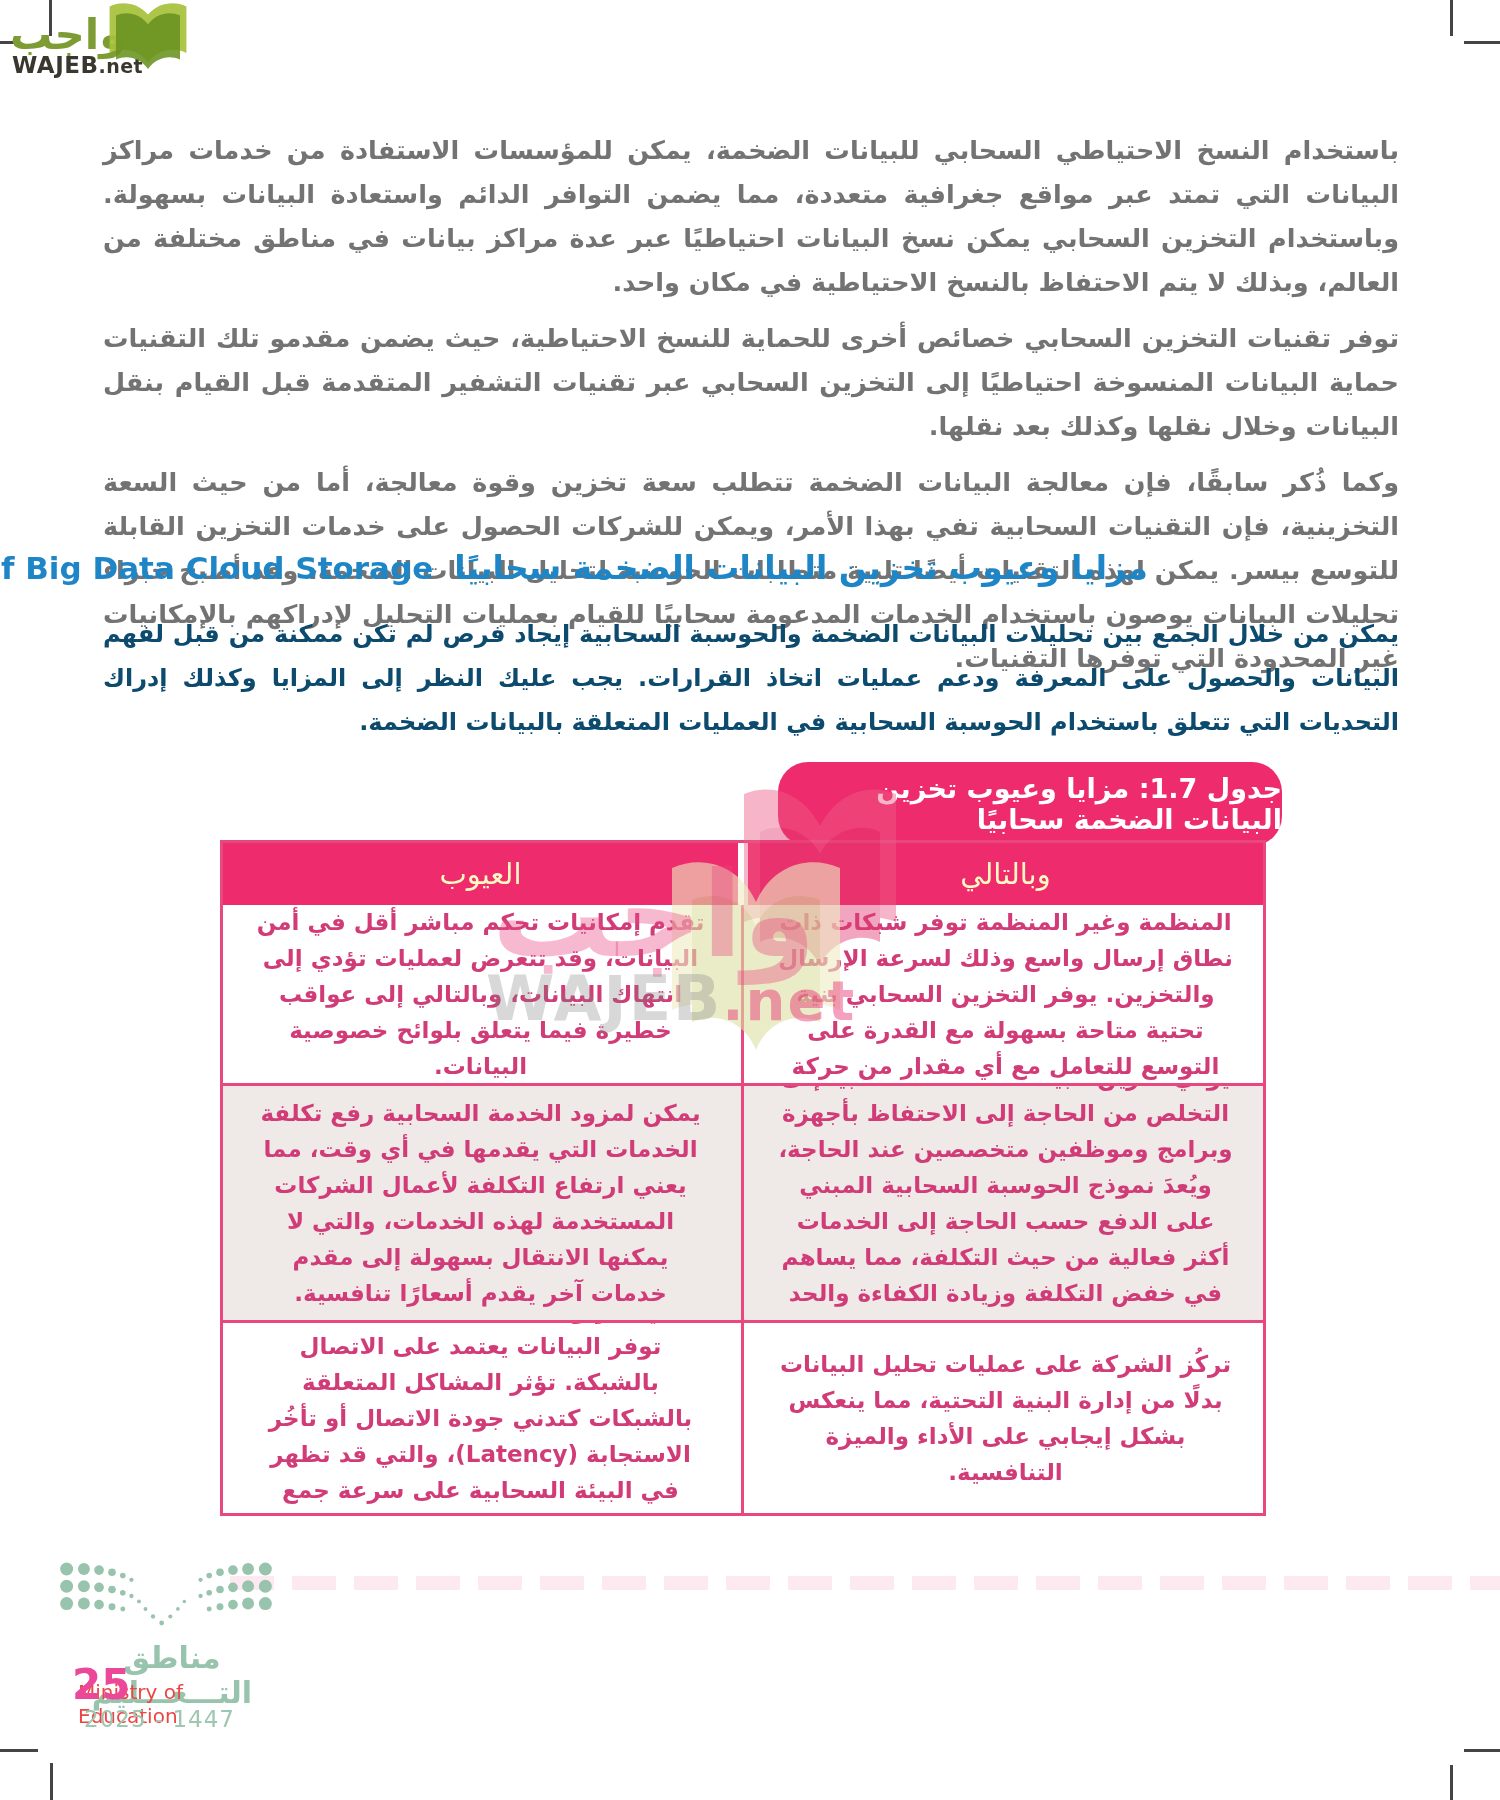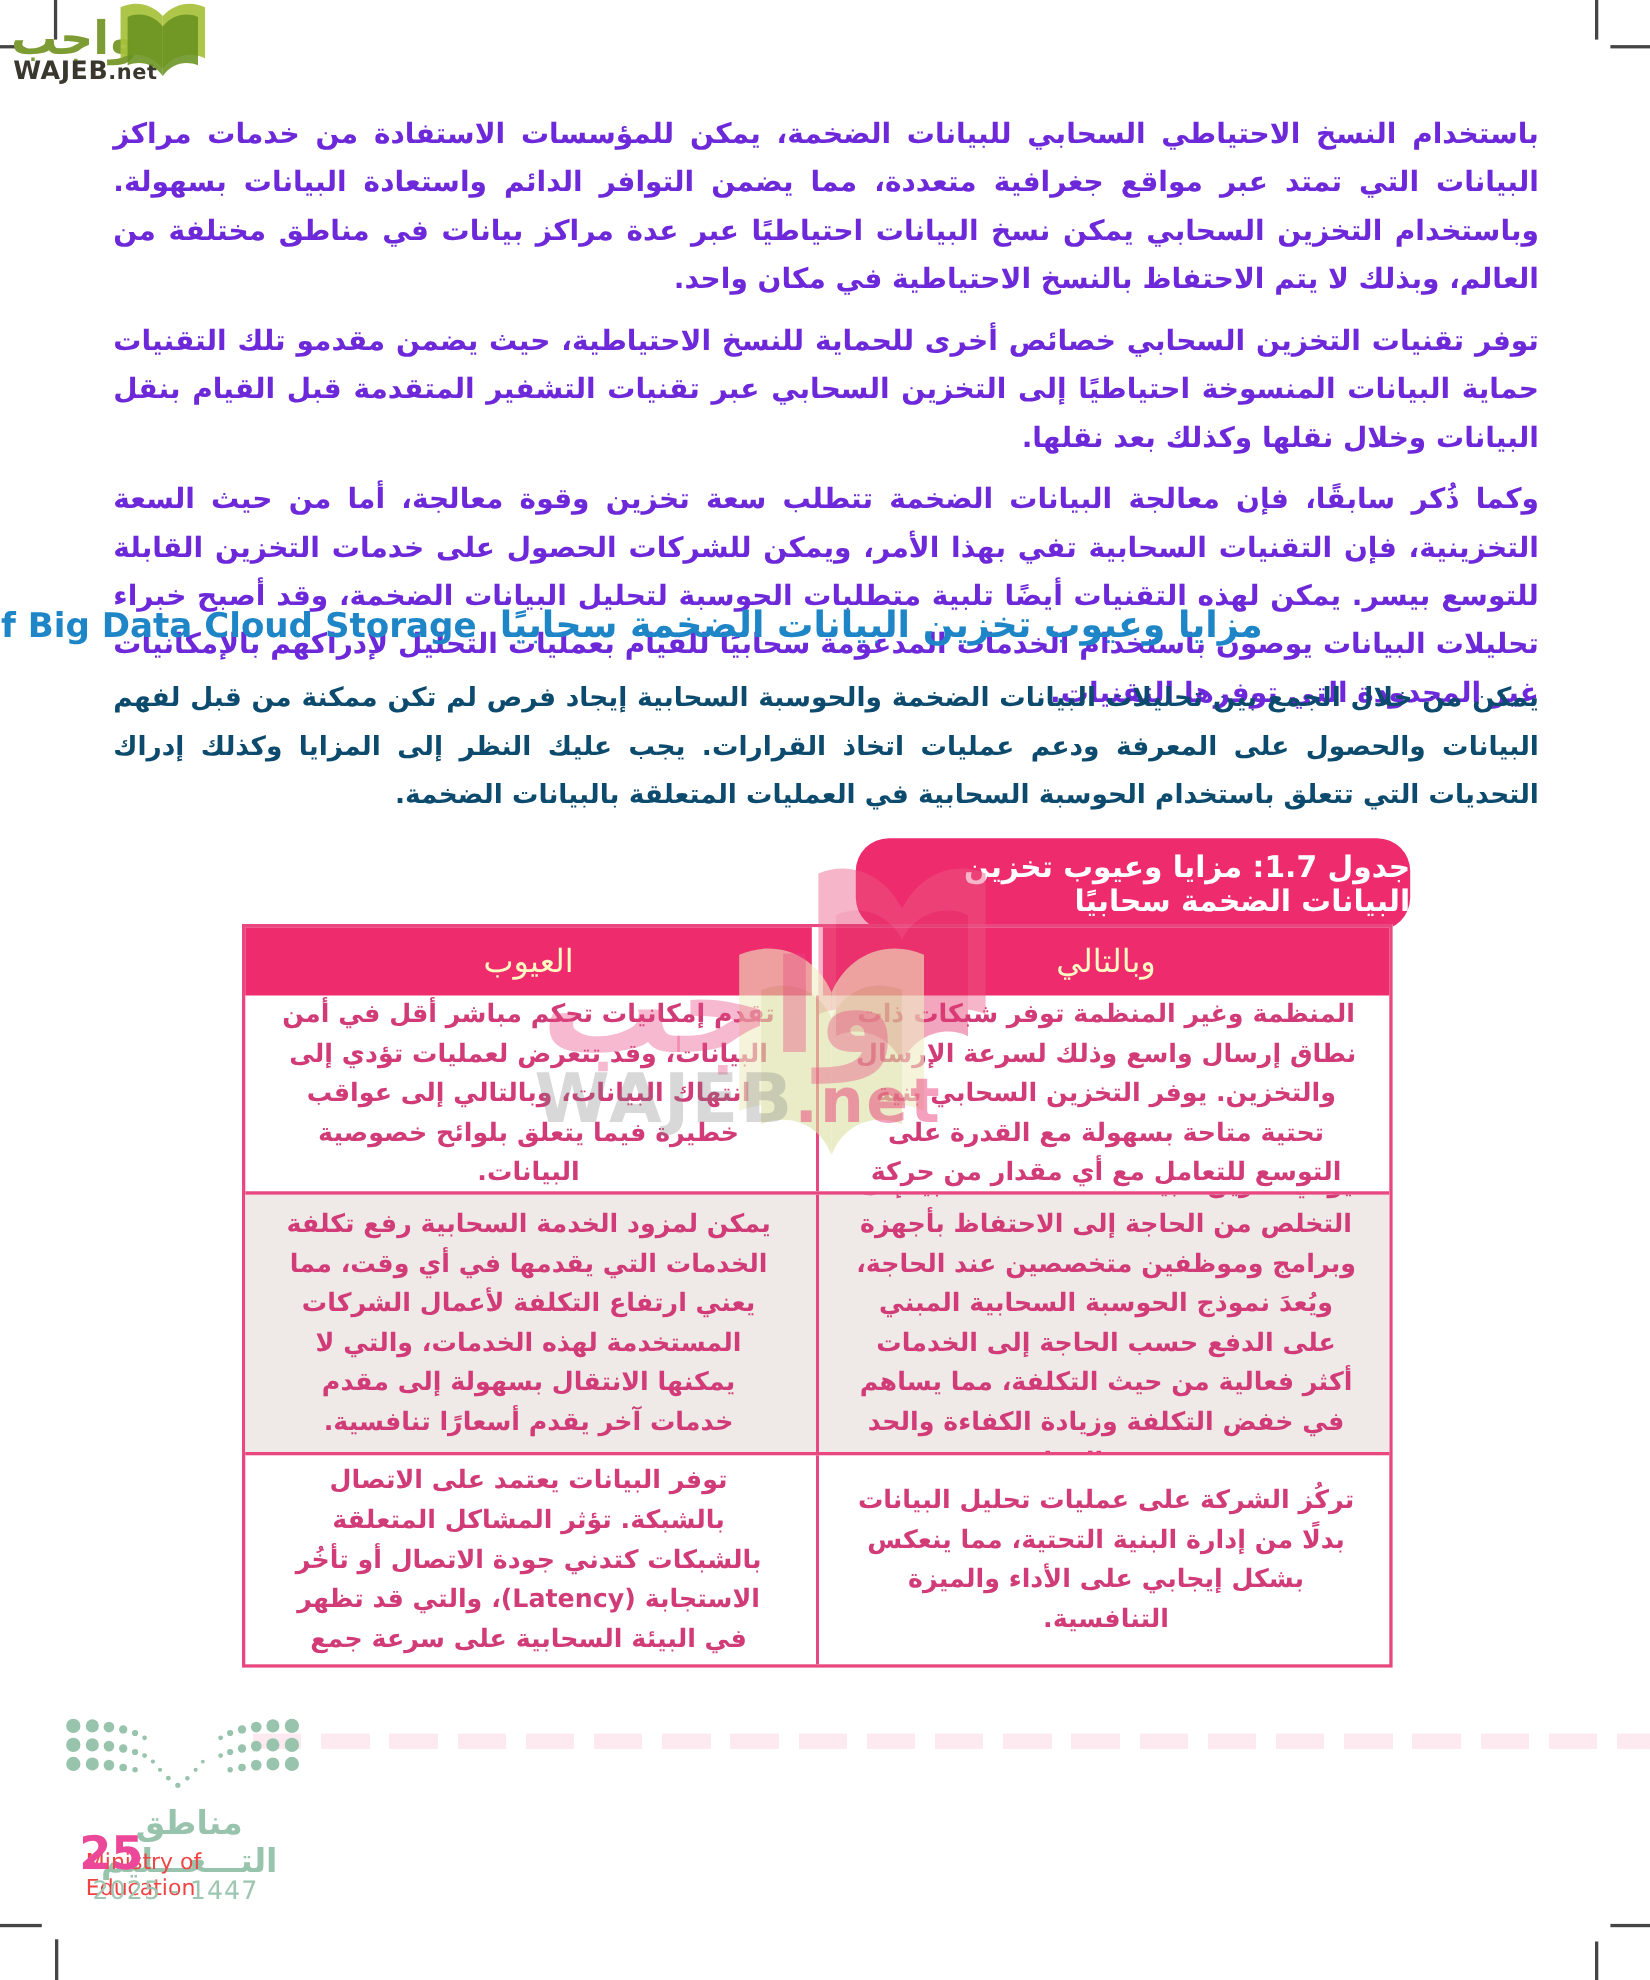--- a/index.html
+++ b/index.html
@@ -9,22 +9,22 @@
   
   .mark{position:absolute;background:#454545;}
 
   
   .brand-ar{position:absolute;left:10px;top:10px;font-size:42px;font-weight:bold;color:#7d9c33;direction:rtl;}
   .brand-en{position:absolute;left:12px;top:52px;font-size:23px;font-weight:bold;color:#3a372e;letter-spacing:.5px;}
   .brand-en .net{font-size:19px;}
   .brand-book{position:absolute;left:100px;top:0px;}
 
   
-  .intro{position:absolute;left:103px;top:100px;width:1296px;direction:rtl;
-         color:#6d28d9;font-size:25.5px;font-weight:bold;line-height:44px;text-align:justify;}
+  .intro{position:absolute;left:103px;top:128px;width:1296px;direction:rtl;
+         color:#737373;font-size:25.5px;font-weight:bold;line-height:44px;text-align:justify;}
   .intro p{margin:0 0 12px 0;}
 
   
   .heading{position:absolute;right:352px;top:548px;direction:rtl;white-space:nowrap;}
   .heading .ar{color:#1e86c7;font-size:33px;font-weight:bold;}
   .heading .en{color:#1e86c7;font-size:31px;font-weight:bold;margin-right:16px;}
 
   .after-heading{position:absolute;left:103px;top:612px;width:1296px;direction:rtl;
          color:#0c4a6e;font-size:24px;font-weight:bold;line-height:44px;text-align:justify;}
 

